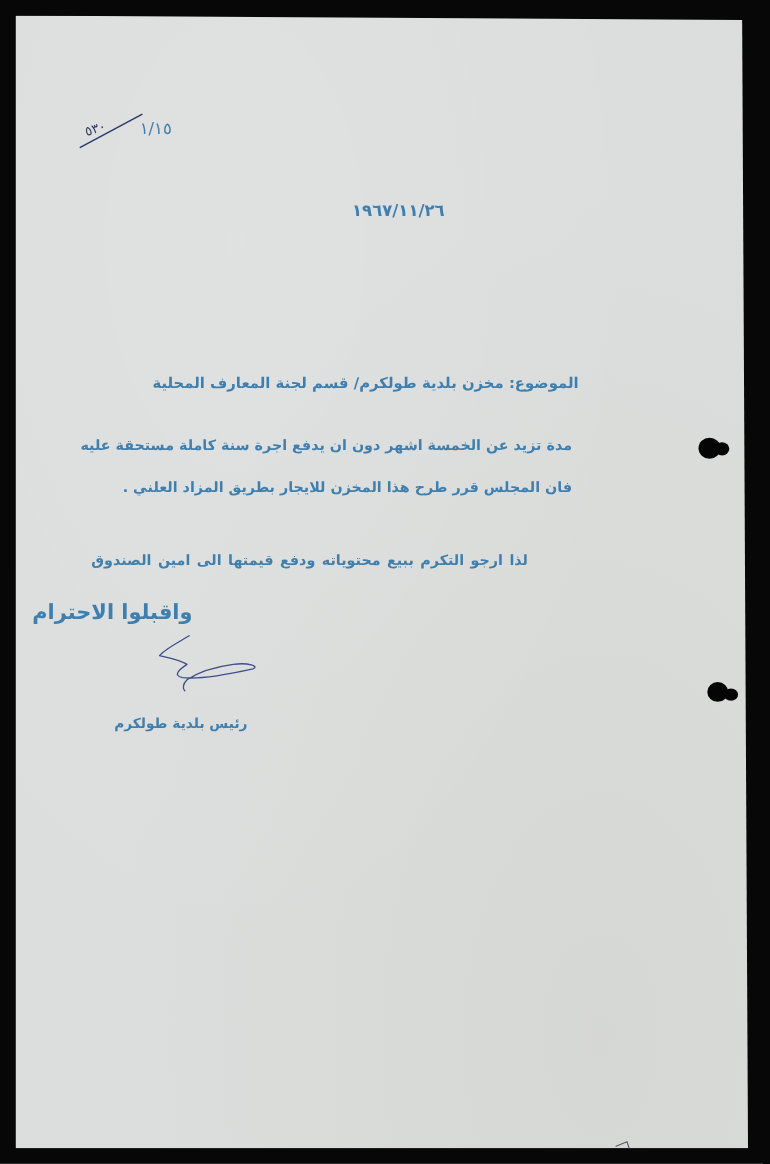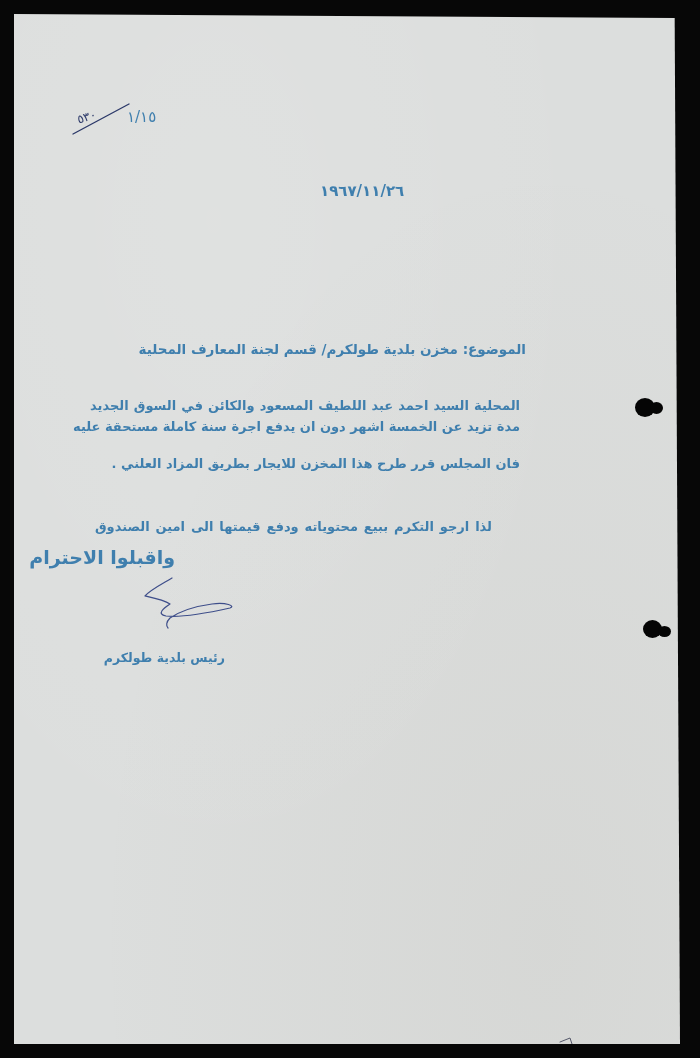--- a/index.html
+++ b/index.html
@@ -94,26 +94,25 @@
       text-align-last: justify;
     }
     .body-p1 .line.first {
       padding-right: 28px;
     }
     .body-p1 .line.last {
       text-align-last: right;
       margin-top: 17px;
     }
     .body-p2 {
-      right: 160px;
+      right: 172px;
       top: 487px;
       font-size: 13px;
       line-height: 20.5px;
       width: 425px;
-      margin-top: 16px;
     }
     .body-p2 .line {
       display: block;
     }
     .body-p2 .line.first {
       padding-right: 28px;
       text-align: justify;
       text-align-last: justify;
     }
     .closing {
@@ -170,21 +169,20 @@
     <span class="ref-pen">٥٣٠</span>
     <span class="ref-num">١/١٥</span>
   </div>
 
   <div class="ink date">١٩٦٧/١١/٢٦</div>
 
 
   <div class="ink subject">الموضوع: مخزن بلدية طولكرم/ قسم لجنة المعارف المحلية</div>
 
   <div class="ink body-p1">
-    <span class="line">المحلية السيد احمد عبد اللطيف المسعود والكائن في السوق الجديد</span>
     <span class="line">مدة تزيد عن الخمسة اشهر دون ان يدفع اجرة سنة كاملة مستحقة عليه</span>
     <span class="line last">فان المجلس قرر طرح هذا المخزن للايجار بطريق المزاد العلني .</span>
   </div>
 
   <div class="ink body-p2">
     <span class="line first">لذا ارجو التكرم ببيع محتوياته ودفع قيمتها الى امين الصندوق</span>
   </div>
 
   <div class="ink closing">واقبلوا الاحترام</div>
 

